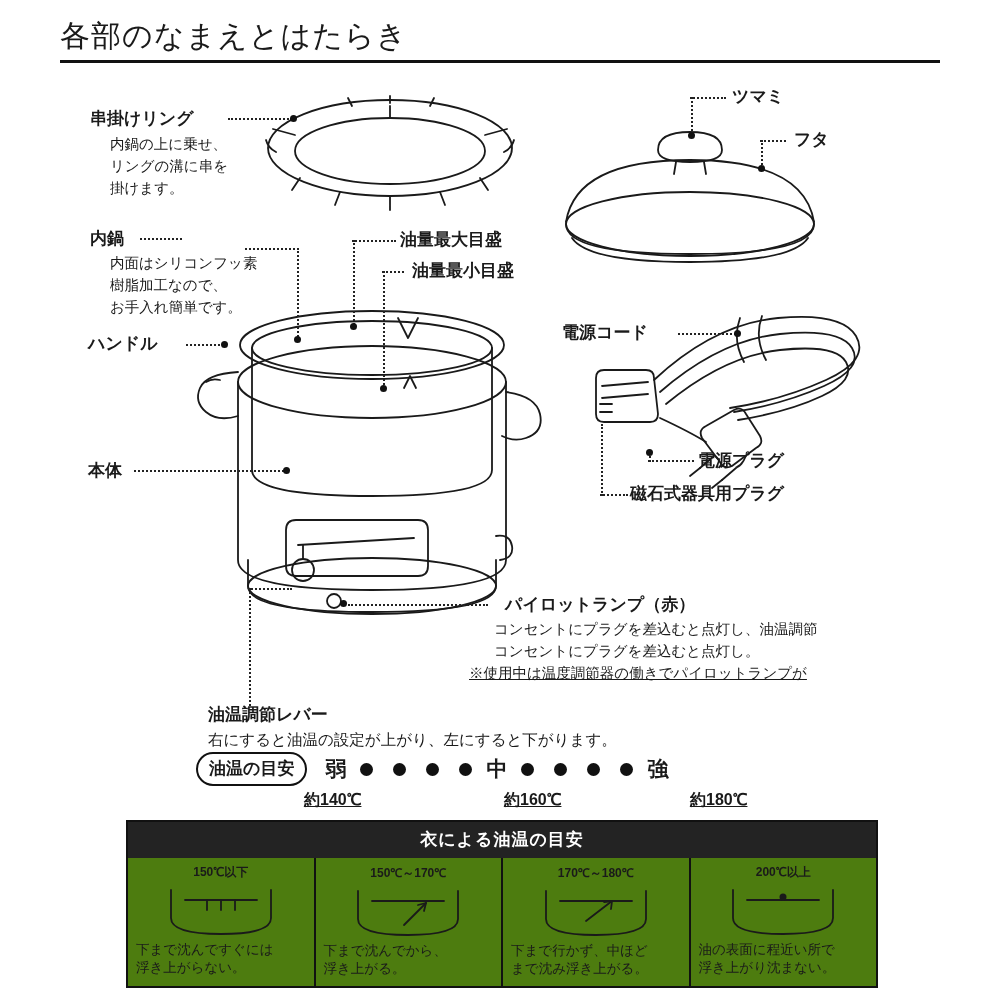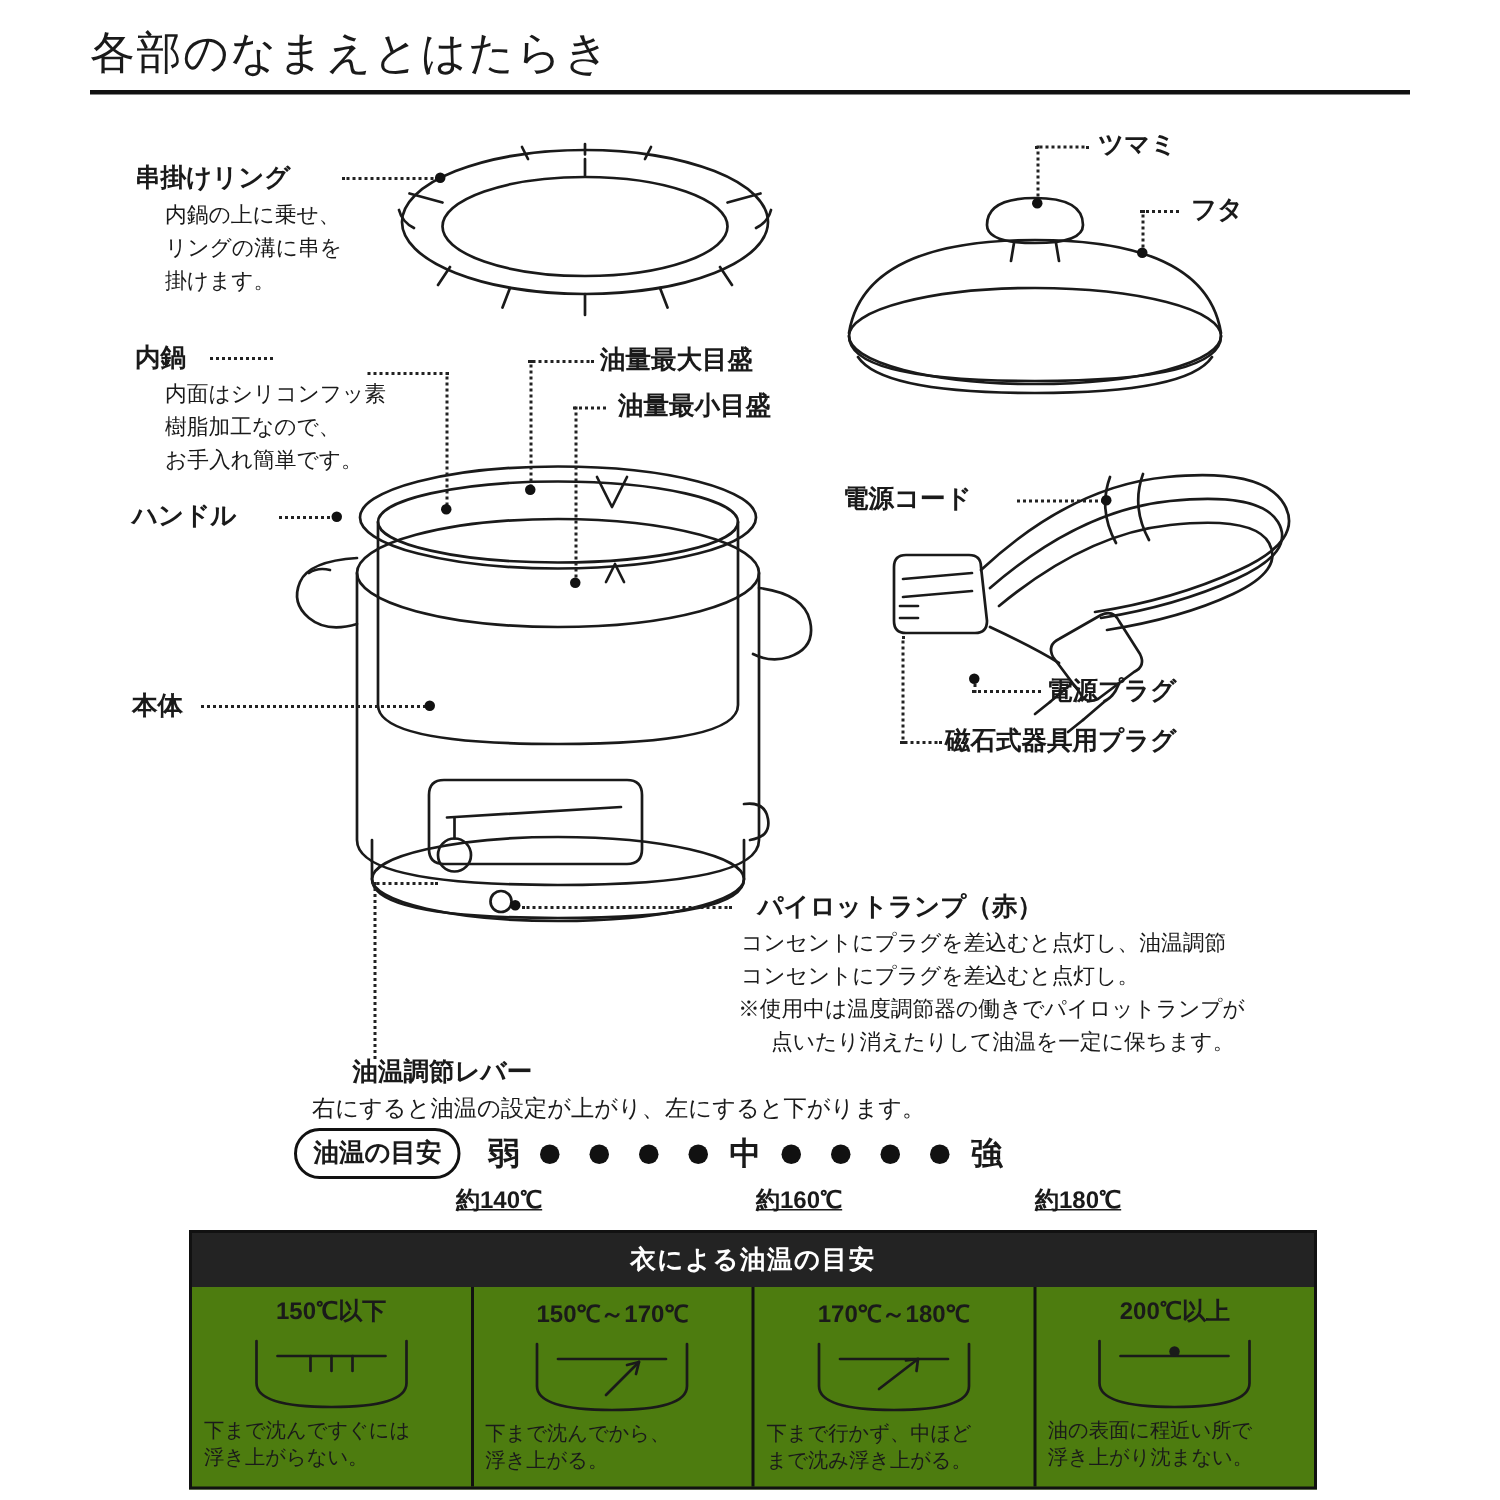--- a/index.html
+++ b/index.html
@@ -151,21 +151,21 @@
   }
   .tcell {
     flex: 1 1 0;
     border-right: 2px solid #111;
     padding: 6px 8px 8px 8px;
     box-sizing: border-box;
   }
   .tcell:last-child { border-right: none; }
   .tcell-title {
     text-align: center;
-    font-size: 16px;
+    font-size: 12px;
     font-weight: bold;
     padding-bottom: 2px;
   }
   .tcell-fig {
     height: 58px;
     display: flex;
     align-items: center;
     justify-content: center;
   }
   .tcell-desc {
@@ -316,24 +316,23 @@
   <div class="lbl" style="left:732px; top:86px;">ツマミ</div>
   <div class="lbl" style="left:794px; top:129px;">フタ</div>
 
   <div class="lbl" style="left:562px; top:322px;">電源コード</div>
   <div class="lbl" style="left:698px; top:450px;">電源プラグ</div>
   <div class="lbl" style="left:630px; top:483px;">磁石式器具用プラグ</div>
 
   <div class="lbl" style="left:494px; top:594px;margin-left:11px;">パイロットランプ（赤）</div>
   <div class="sub" style="left:494px; top:619px;">コンセントにプラグを差込むと点灯し、油温調節</div>
   <div class="sub" style="left:494px; top:641px;">コンセントにプラグを差込むと点灯し。</div>
-  <div class="sub" style="left:492px; top:663px;">※使用中は温度調節器の働きでパイロットランプが</div>
-  <div class="sub" style="left:514px; top:685px;">点いたり消えたりして油温を一定に保ちます。</div>
-
-  <div class="lbl" style="left:208px; top:704px;margin-left:27px;">油温調節レバー</div>
+  <div class="sub" style="left:469px; top:663px;text-decoration:underline;">※使用中は温度調節器の働きでパイロットランプが</div>
+
+  <div class="lbl" style="left:208px; top:704px;">油温調節レバー</div>
   <div class="sub" style="left:208px; top:729px; font-size:15.5px;">右にすると油温の設定が上がり、左にすると下がります。</div>
 
   <div class="guide-row">
     <div class="guide-pill">油温の目安</div>
     <div class="scale">
       <div class="s-lbl">弱</div>
       <div class="s-dot"></div>
       <div class="s-dot"></div>
       <div class="s-dot"></div>
       <div class="s-dot"></div>

